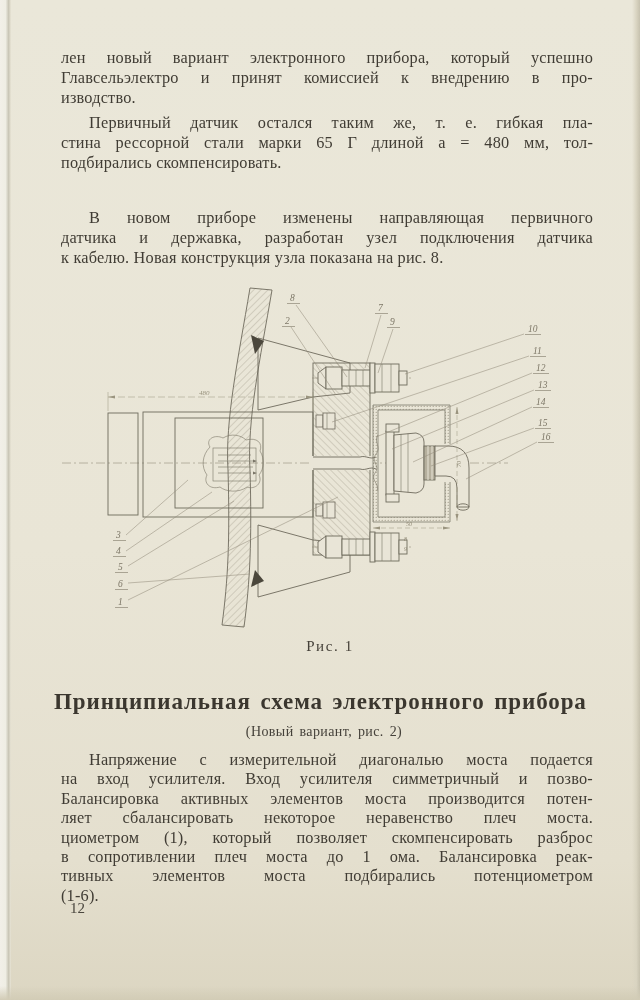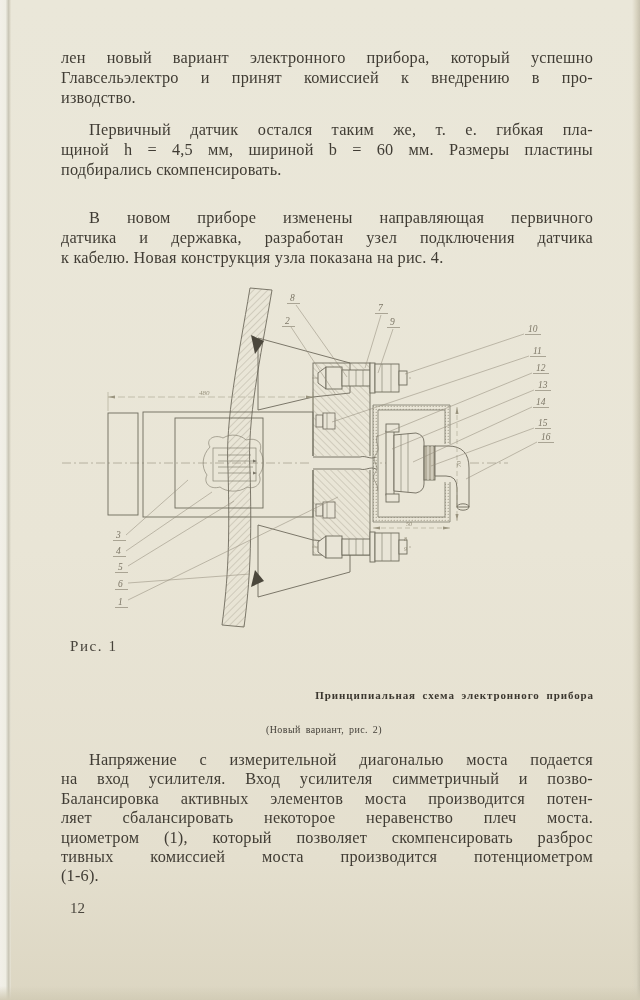--- a/index.html
+++ b/index.html
@@ -15,26 +15,26 @@
     background:linear-gradient(270deg,#c6c1ae 0%,#d9d4c1 45%,rgba(233,229,214,0) 100%);}
   .edge-bottom{position:absolute;left:0;bottom:0;width:100%;height:14px;
     background:linear-gradient(0deg,#d2ccb6 0%,rgba(228,223,206,0) 100%);}
   .tb{position:absolute;left:61px;width:532px;font-size:16.3px;line-height:20px;
     letter-spacing:.2px;}
   .tb4{line-height:19.4px;}
   .line{text-align:justify;text-align-last:justify;}
   .last{text-align-last:left;}
   .ind{text-indent:28px;}
   .fig{position:absolute;left:60px;top:285px;width:520px;height:350px;}
-  .caption{position:absolute;left:70px;top:638px;width:520px;text-align:left;
+  .caption{position:absolute;left:70px;top:638px;width:520px;text-align:center;
     font-size:15px;letter-spacing:1.6px;color:#46423a;}
-  .heading{position:absolute;left:54px;top:689px;width:540px;text-align:right;
-    font-size:11px;font-weight:bold;letter-spacing:.9px;word-spacing:3px;color:#3b372f;}
+  .heading{position:absolute;left:54px;top:689px;width:540px;text-align:left;
+    font-size:23px;font-weight:bold;letter-spacing:.9px;word-spacing:3px;color:#3b372f;}
   .subheading{position:absolute;left:54px;top:724px;width:540px;text-align:center;
-    font-size:10px;letter-spacing:.4px;word-spacing:2px;color:#45413a;}
+    font-size:14px;letter-spacing:.4px;word-spacing:2px;color:#45413a;}
   .pagenum{position:absolute;left:70px;top:900px;font-size:15px;color:#4a463e;}
   
   .ln{stroke:#6e6a5c;stroke-width:.9;fill:none;}
   .lnt{stroke:#7a7567;stroke-width:.6;fill:none;}
   .pg{fill:#e9e5d7;}
   .dashdot{stroke:#8b8574;stroke-width:.55;stroke-dasharray:9 3 2 3;fill:none;}
   .leader{stroke:#948e7c;stroke-width:.55;fill:none;}
   .co{font:italic 9.5px "Liberation Serif",serif;fill:#7d7767;}
   .cou{stroke:#7d7767;stroke-width:.6;}
   .dimt{font:italic 7px "Liberation Serif",serif;fill:#99937f;}
@@ -48,30 +48,30 @@
   <div class="edge-left"></div>
   <div class="edge-right"></div>
   <div class="edge-bottom"></div>
 
   <div class="tb" style="top:48px">
     <div class="line">лен новый вариант электронного прибора, который успешно</div>
     <div class="line">Главсельэлектро и принят комиссией к внедрению в про-</div>
     <div class="line last">изводство.</div>
   </div>
 
-  <div class="tb" style="top:120px">
+  <div class="tb" style="top:113px">
     <div class="line ind">Первичный датчик остался таким же, т. е. гибкая пла-</div>
-    <div class="line">щиной h = 4,5 мм, шириной b = 60 мм. Размеры пластины</div>
+    <div class="line">стина рессорной стали марки 65 Г длиной a = 480 мм, тол-</div>
     <div class="line last">подбирались скомпенсировать.</div>
   </div>
 
   <div class="tb" style="top:208px">
     <div class="line ind">В новом приборе изменены направляющая первичного</div>
     <div class="line">датчика и державка, разработан узел подключения датчика</div>
-    <div class="line last">к кабелю. Новая конструкция узла показана на рис. 4.</div>
+    <div class="line last">к кабелю. Новая конструкция узла показана на рис. 8.</div>
   </div>
 
   <svg class="fig" viewBox="0 0 520 350">
     <defs>
       <pattern id="h1" width="5" height="5" patternUnits="userSpaceOnUse" patternTransform="rotate(45)">
         <line x1="0" y1="0" x2="0" y2="5" stroke="#928c7a" stroke-width="0.6"></line>
       </pattern>
       <pattern id="h2" width="5" height="5" patternUnits="userSpaceOnUse" patternTransform="rotate(-45)">
         <line x1="0" y1="0" x2="0" y2="5" stroke="#928c7a" stroke-width="0.6"></line>
       </pattern>
@@ -256,18 +256,19 @@
 
   <div class="heading">Принципиальная схема электронного прибора</div>
   <div class="subheading">(Новый вариант, рис. 2)</div>
 
   <div class="tb tb4" style="top:750px">
     <div class="line ind">Напряжение с измерительной диагональю моста подается</div>
     <div class="line">на вход усилителя. Вход усилителя симметричный и позво-</div>
     <div class="line">Балансировка активных элементов моста производится потен-</div>
     <div class="line">ляет сбалансировать некоторое неравенство плеч моста.</div>
     <div class="line">циометром (1), который позволяет скомпенсировать разброс</div>
-    <div class="line">тивных комиссией моста производится потенциометром</div>
+    <div class="line">в сопротивлении плеч моста до 1 ома. Балансировка реак-</div>
+    <div class="line">тивных элементов моста подбирались потенциометром</div>
     <div class="line last">(1-6).</div>
   </div>
 
   <div class="pagenum">12</div>
 </div>
 
 </body></html>

